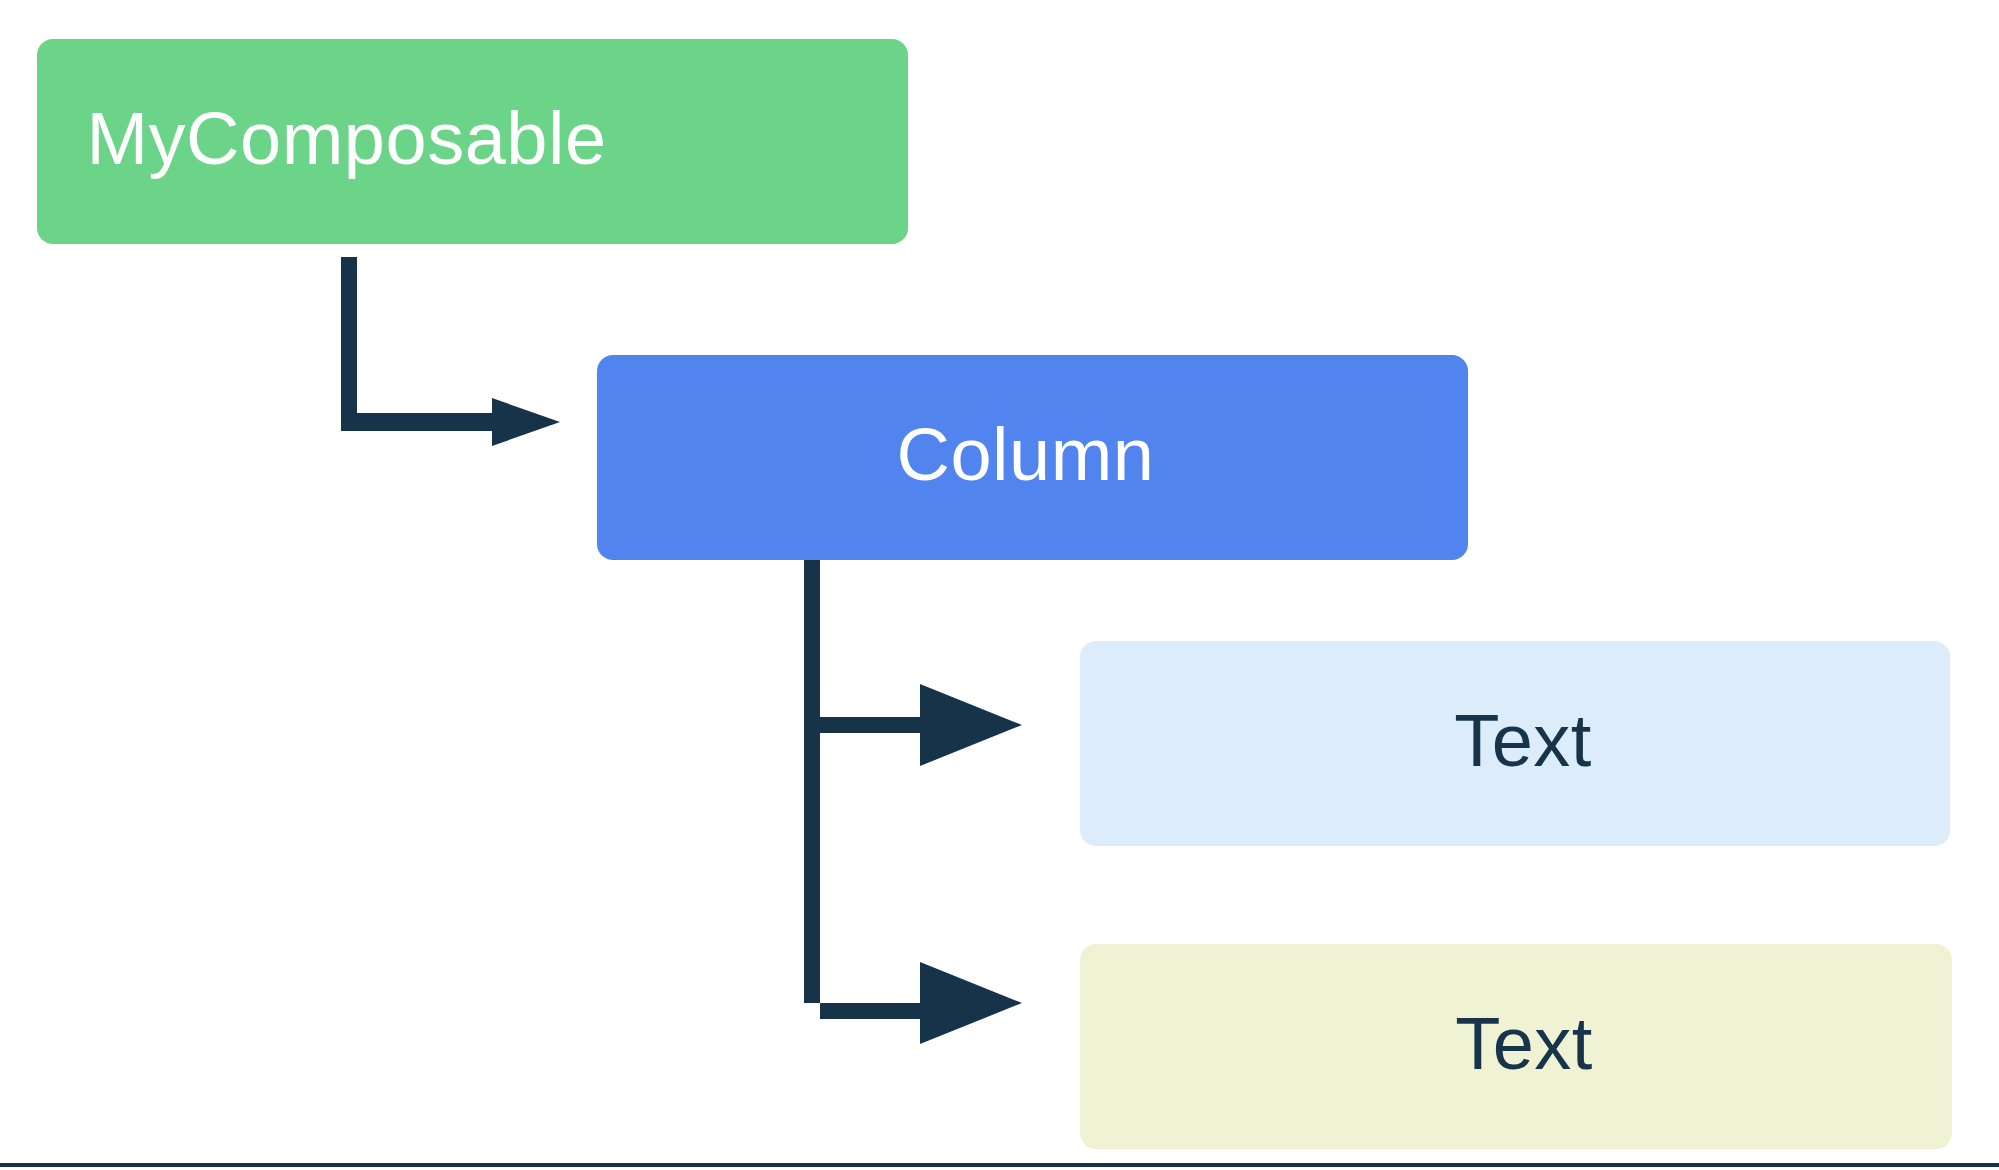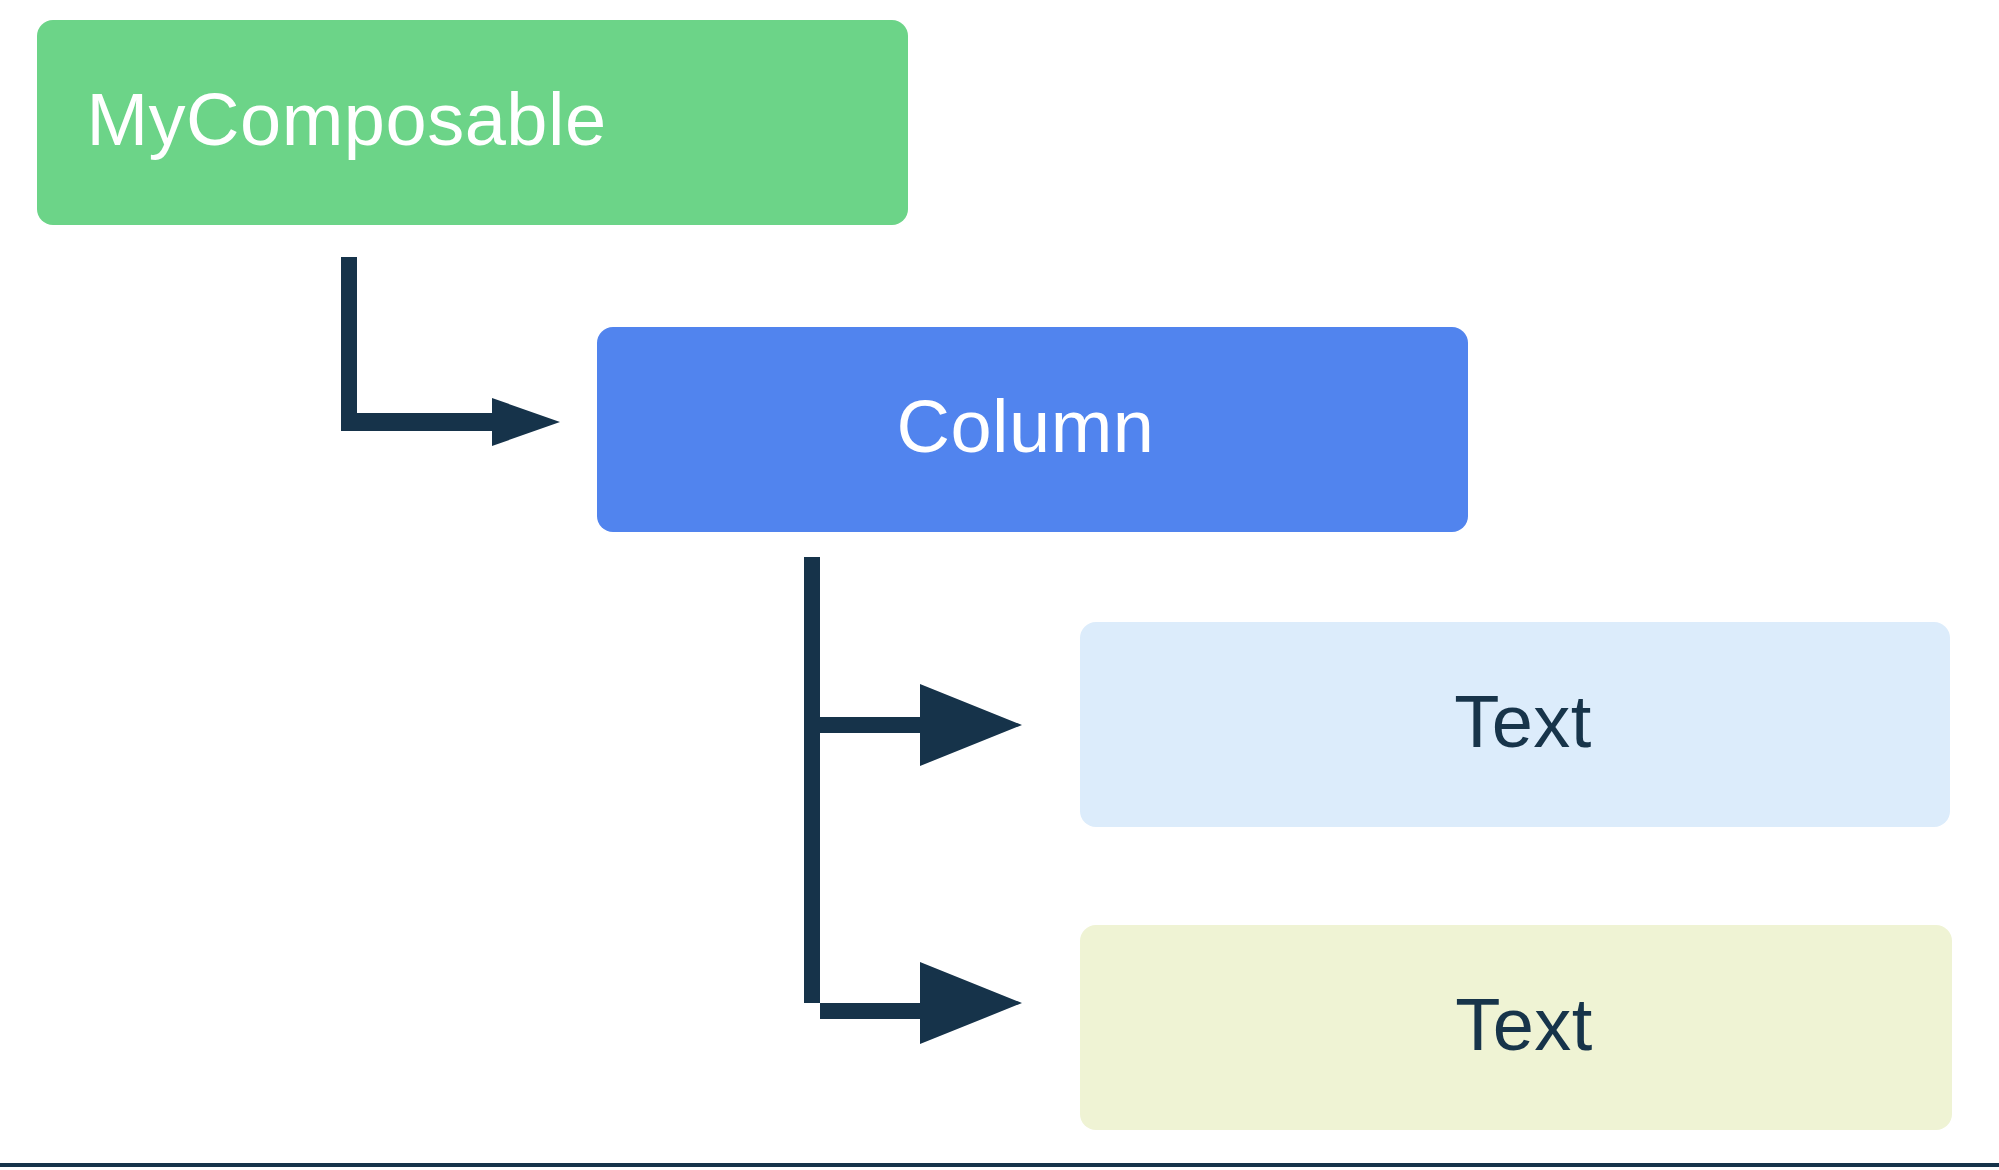--- a/index.html
+++ b/index.html
@@ -23,38 +23,39 @@
     box-sizing: border-box;
     display: flex;
     align-items: center;
     justify-content: center;
     border-radius: 16px;
     font-family: "Liberation Sans", sans-serif;
     font-weight: 400;
     letter-spacing: 0.5px;
     white-space: nowrap;
     user-select: none;
+    margin-top: 19px;
   }
   .node-label {
     display: block;
     line-height: 1;
   }
 
   
   #node-root {
     left: 37px;  top: 20px;
     width: 871px; height: 205px;
     background: #6CD488;
     color: #ffffff;
     font-size: 74px;
   }
   #node-root .node-label { transform: translateX(-126px) translateY(-3px); }
 
   #node-column {
-    left: 597px; top: 327px;
+    left: 597px; top: 336px;
     width: 871px; height: 205px;
     background: #5184EE;
     color: #ffffff;
     font-size: 74px;
   }
   #node-column .node-label { transform: translateX(-7px) translateY(-3px); }
 
   #node-text-1 {
     left: 1080px; top: 622px;
     width: 870px; height: 205px;

